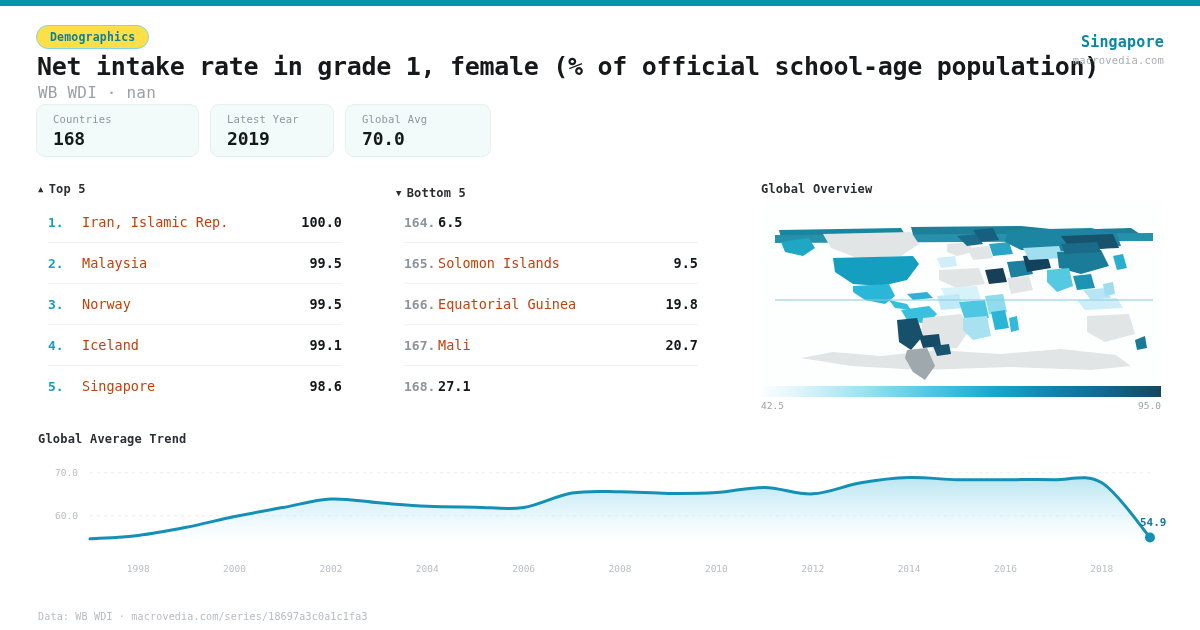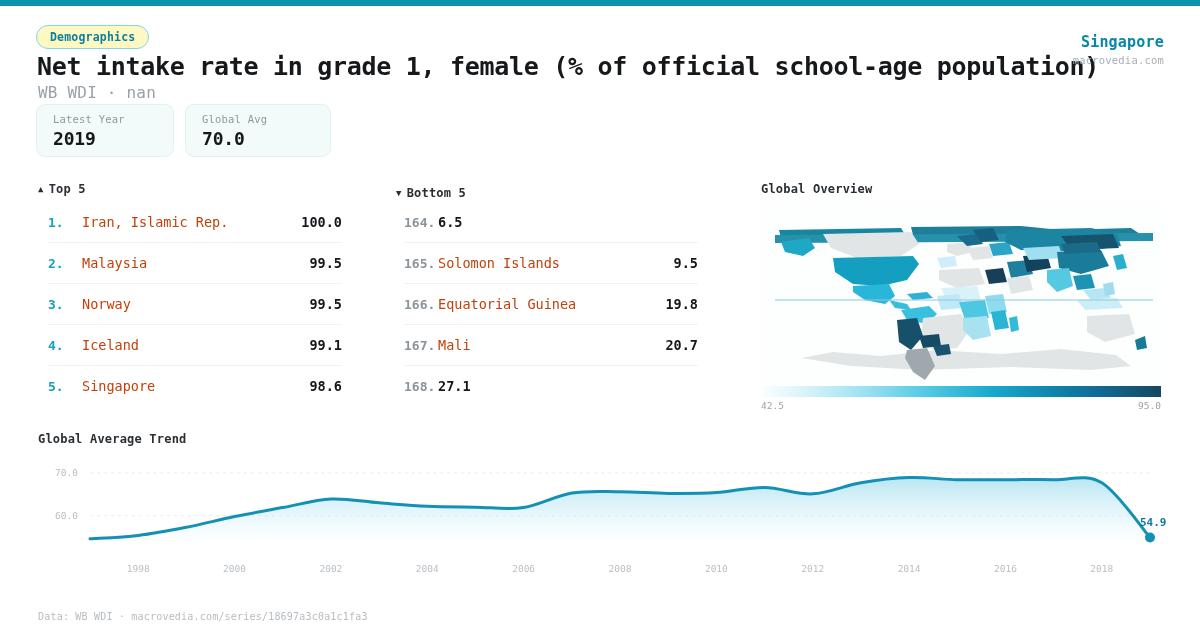--- a/index.html
+++ b/index.html
@@ -10,21 +10,21 @@
   }
   .page{position:relative;width:1200px;height:630px;background:#fff;}
 
   
   .topbar{position:absolute;left:0;top:0;width:1200px;height:6px;background:#0892ae;}
 
   
   .badge{
     position:absolute;left:36px;top:25px;height:22px;line-height:22px;
     padding:0 13px;border:1px solid #7fd6e8;border-radius:12px;
-    background:#fef9c3;color:#0e7f9c;font-size:11.5px;font-weight:bold;
+    background:#fde047;color:#0e7f9c;font-size:11.5px;font-weight:bold;
     letter-spacing:.2px;white-space:nowrap;
   }
   .title{
     position:absolute;left:37px;top:52px;width:1000px;
     font-size:25px;font-weight:bold;color:#16191c;letter-spacing:-0.3px;
     white-space:nowrap;
   }
   .subtitle{
     position:absolute;left:38px;top:83px;font-size:16px;color:#9aa2a8;
     letter-spacing:.2px;
@@ -41,21 +41,21 @@
   
   .stats{position:absolute;left:36px;top:104px;display:flex;gap:11px;}
   .stat{
     background:#f2fbfa;border:1px solid #e1f2f1;border-radius:9px;
     height:53px;padding:8px 16px 0 16px;box-sizing:border-box;
   }
   .stat .k{font-size:10.5px;color:#8e989e;letter-spacing:.2px;}
   .stat .v{font-size:18px;font-weight:bold;color:#15191c;margin-top:3px;letter-spacing:-0.2px;}
   .stat.w0{width:163px;}
   .stat.w1{width:145px;}
-  .stat.w2{width:138px;}
+  .stat.w2{width:124px;}
   .stat.w3{width:146px;}
 
   
   .sec-head{
     position:absolute;font-size:12px;font-weight:bold;color:#2a2f34;letter-spacing:.2px;
   }
   .sec-head .tri{font-size:9px;margin-right:5px;position:relative;top:-1px;}
   #top-head{left:38px;top:182px;}
   #bot-head{left:396px;top:186px;}
 
@@ -102,20 +102,24 @@
 
   <div class="topbar"></div>
 
   <div class="badge">Demographics</div>
   <div class="title">Net intake rate in grade 1, female (% of official school-age population)</div>
   <div class="subtitle">WB WDI · nan</div>
   <div class="brand">Singapore</div>
   <div class="brand-sub">macrovedia.com</div>
 
   <div class="stats">
+    <div class="stat w0">
+      <div class="k">Countries</div>
+      <div class="v">168</div>
+    </div>
     <div class="stat w2">
       <div class="k">Latest Year</div>
       <div class="v">2019</div>
     </div>
     <div class="stat w3">
       <div class="k">Global Avg</div>
       <div class="v">70.0</div>
     </div>
   </div>
 

